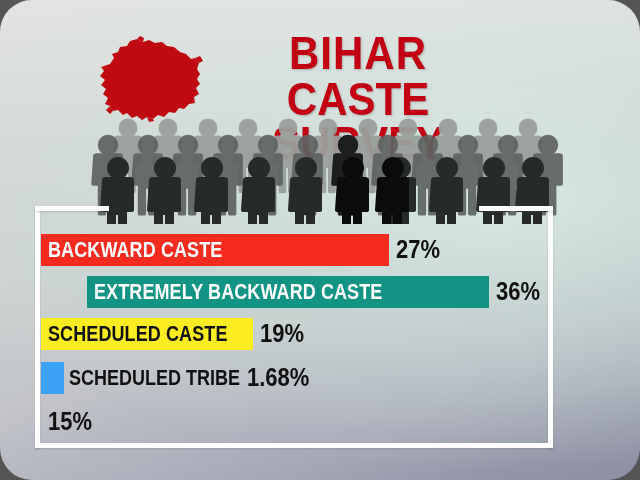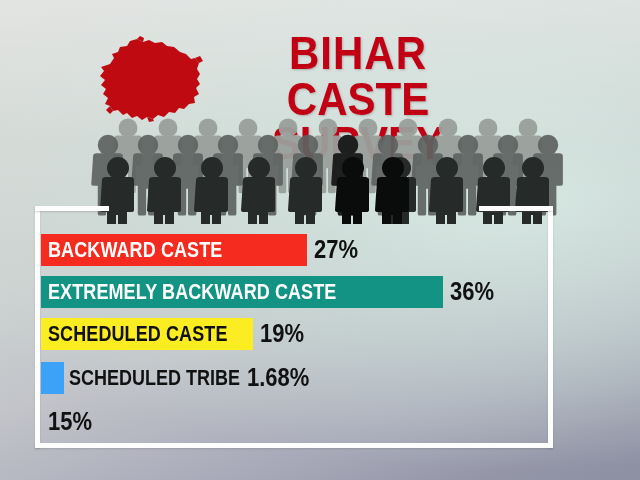--- a/index.html
+++ b/index.html
@@ -17,20 +17,21 @@
     background:
       radial-gradient(ellipse 150% 90% at 78% 42%, rgba(214,232,226,0.95) 0%, rgba(205,224,217,0.55) 34%, rgba(205,220,215,0.0) 62%),
       linear-gradient(160deg,
         #d6d9d6 0%,
         #d3d7d4 22%,
         #cdd2d1 40%,
         #c2c4c9 58%,
         #aaabba 78%,
         #9496a8 92%,
         #8d8fa2 100%);
+    border-radius: 32px;
   }
 
   
   .bg-veil {
     position: absolute;
     inset: 0;
     background: linear-gradient(to bottom, rgba(255,255,255,0.30) 0%, rgba(255,255,255,0.05) 30%, rgba(255,255,255,0) 55%);
     pointer-events: none;
   }
 
@@ -149,21 +150,21 @@
     font-weight: bold;
     color: #111111;
     white-space: nowrap;
     line-height: 1;
     margin-left: 5px;
     transform: scaleY(1.18);
     font-family: "Liberation Sans", sans-serif;
   }
 
   .row-0 { top: 234px; }
-  .row-1 { top: 276px; }
+  .row-1 { top: 276px; margin-left: 46px; }
   .row-2 { top: 318px; }
   .row-3 { top: 362px; text-align: right; }
   .row-4 { top: 406px; }
 </style>
 </head>
 <body>
 
 <div id="infographic">
 
   <div class="bg-veil"></div>
@@ -253,21 +254,21 @@
   <div class="frame">
     <div class="frame-seg frame-left"></div>
     <div class="frame-seg frame-right"></div>
     <div class="frame-seg frame-bottom"></div>
     <div class="frame-seg frame-top-l"></div>
     <div class="frame-seg frame-top-r"></div>
   </div>
 
   <div class="bars" id="bars-container">
       <div class="bar-row row-0">
-        <div class="bar" style="width: 266px; background: rgb(244, 43, 30);">
+        <div class="bar" style="width: 348px; background: rgb(244, 43, 30);">
           <span class="bar-label" style="color: rgb(255, 255, 255);">BACKWARD CASTE</span>
         </div>
         <span class="bar-value">27%</span>
       </div>
       <div class="bar-row row-1">
         <div class="bar" style="width: 402px; background: rgb(19, 147, 132);">
           <span class="bar-label" style="color: rgb(255, 255, 255);">EXTREMELY BACKWARD CASTE</span>
         </div>
         <span class="bar-value">36%</span>
       </div>

